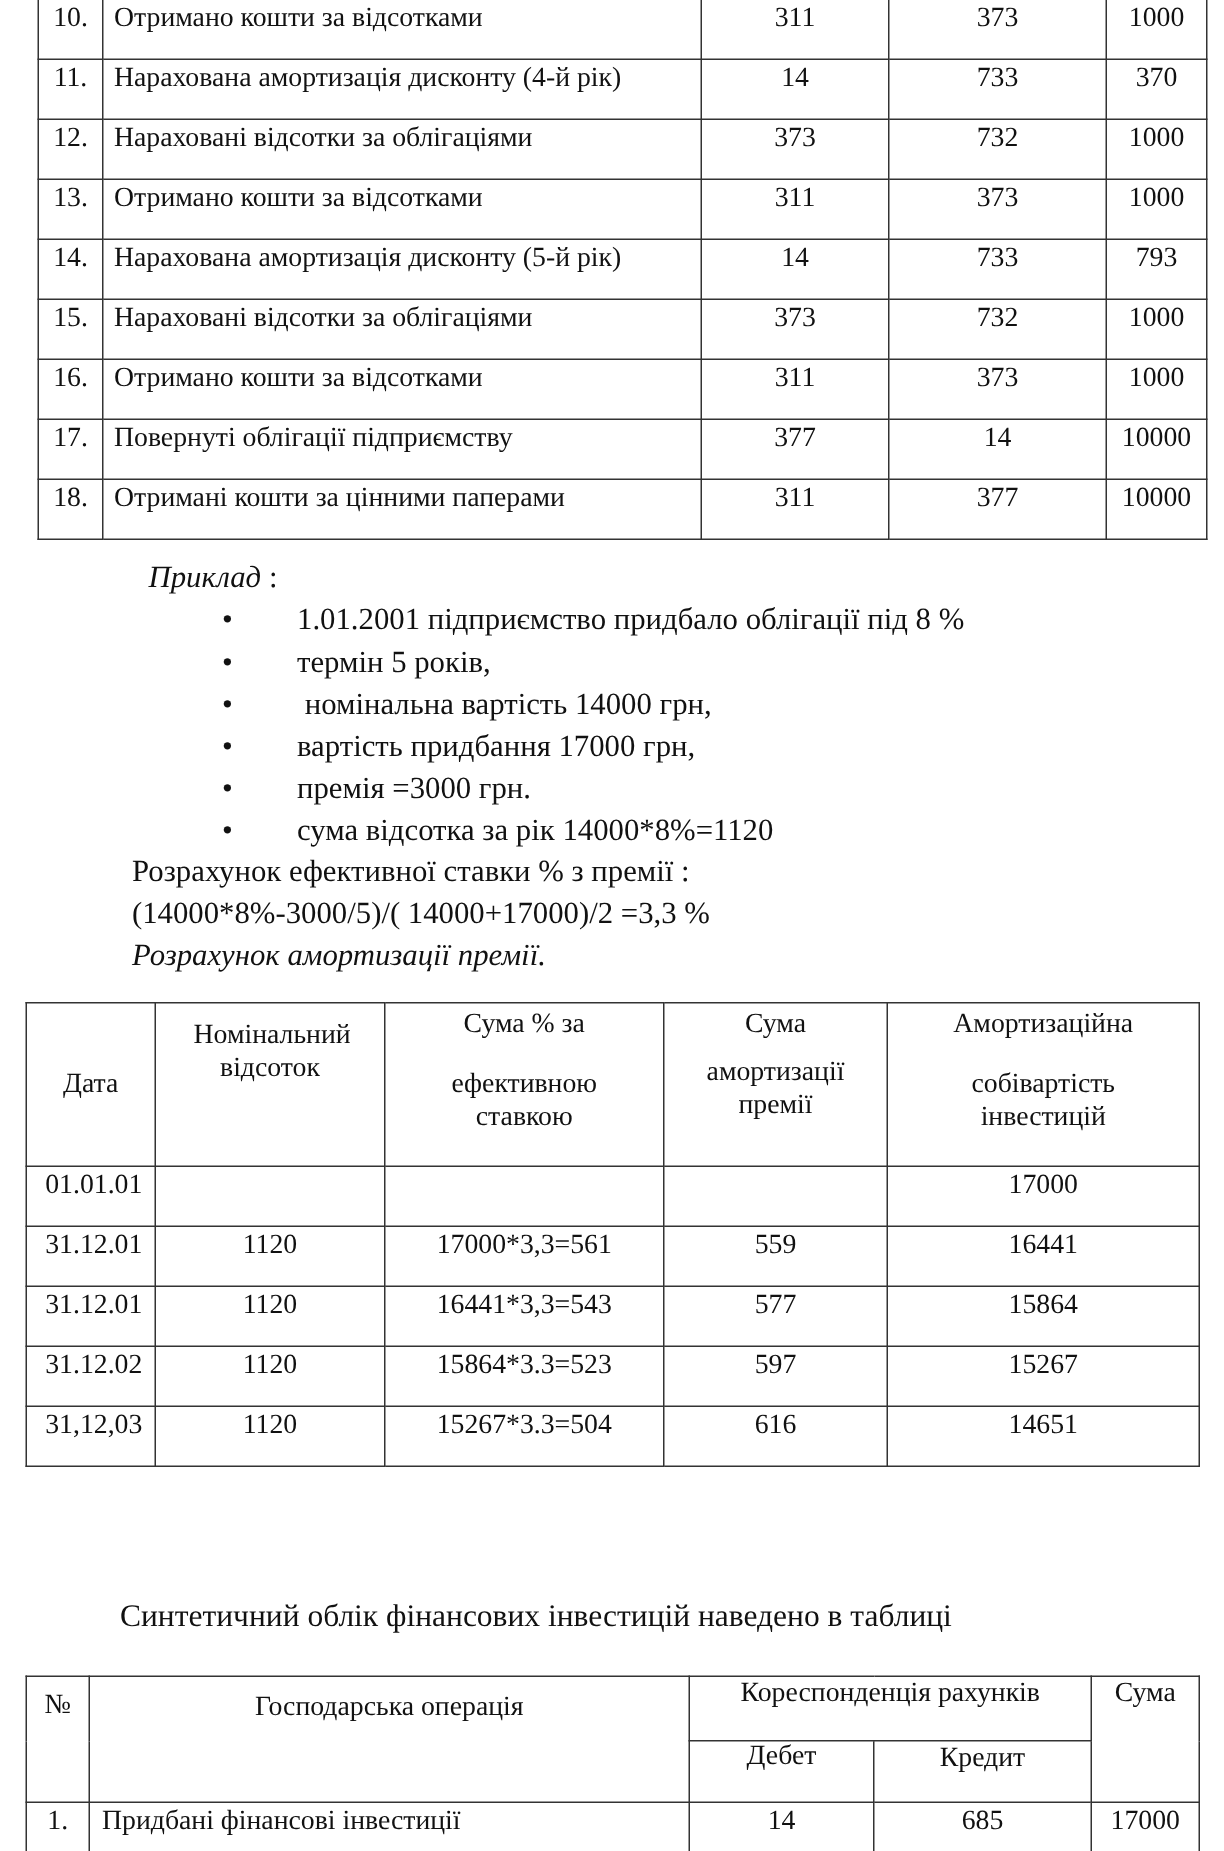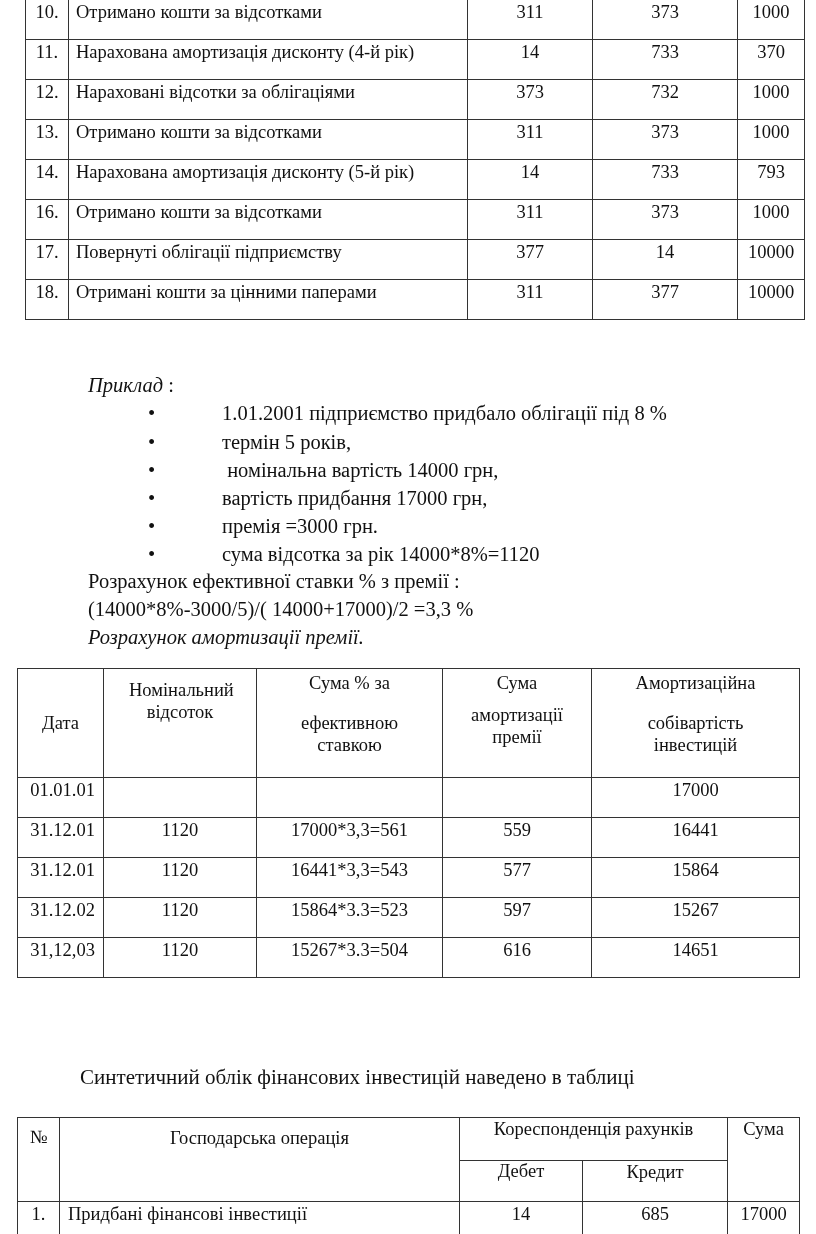--- a/index.html
+++ b/index.html
@@ -15,21 +15,21 @@
   #t1 td { height: 37px; vertical-align: top; padding-top: 2px; }
   #t1 td.num { text-align: center; }
   #t1 td.op { padding-left: 7px; }
   #t1 td.val { text-align: center; }
 
   
   .text { position: absolute; left: 88px; font-size: 20.5px; line-height: 29px; }
   .it { font-style: italic; }
   .bl { position: absolute; left: 148px; font-size: 20.5px; line-height: 29px; }
   .bl .dot { position: absolute; left: 0; top: 0; }
-  .bl .txt { position: absolute; left: 50px; white-space: nowrap; margin-left: 24px; }
+  .bl .txt { position: absolute; left: 50px; white-space: nowrap; }
 
   
   #t2 { left: 17px; top: 668px; width: 782px; font-size: 18.5px; }
   #t2 th { text-align: center; height: 98px; vertical-align: top; line-height: 22px; }
   #t2 td { height: 37px; vertical-align: top; padding-top: 2px; text-align: center; }
   #t2 td.date { text-align: center; padding-left: 4px; }
 
   .heading { position: absolute; left: 80px; top: 1065px; font-size: 21px; }
 
   
@@ -78,20 +78,27 @@
       <td class="val">1000</td>
     </tr>
     <tr>
       <td class="num">14.</td>
       <td class="op">Нарахована амортизація дисконту (5-й рік)</td>
       <td class="val">14</td>
       <td class="val">733</td>
       <td class="val">793</td>
     </tr>
     <tr>
+      <td class="num">15.</td>
+      <td class="op">Нараховані відсотки за облігаціями</td>
+      <td class="val">373</td>
+      <td class="val">732</td>
+      <td class="val">1000</td>
+    </tr>
+    <tr>
       <td class="num">16.</td>
       <td class="op">Отримано кошти за відсотками</td>
       <td class="val">311</td>
       <td class="val">373</td>
       <td class="val">1000</td>
     </tr>
     <tr>
       <td class="num">17.</td>
       <td class="op">Повернуті облігації підприємству</td>
       <td class="val">377</td>
@@ -101,21 +108,21 @@
     <tr>
       <td class="num">18.</td>
       <td class="op">Отримані кошти за цінними паперами</td>
       <td class="val">311</td>
       <td class="val">377</td>
       <td class="val">10000</td>
     </tr>
   </tbody>
 </table>
 
-<div class="text" style="top:371px;"><span class="it">Приклад</span><span> :</span></div>
+<div class="text" style="top:371px;margin-left:11px;"><span class="it">Приклад</span><span> :</span></div>
 
 <div class="bl" style="top:399px;">
   <span class="dot">•</span>
   <span class="txt">1.01.2001 підприємство придбало облігації під 8 %</span>
 </div>
 <div class="bl" style="top:428px;">
   <span class="dot">•</span>
   <span class="txt">термін 5 років,</span>
 </div>
 <div class="bl" style="top:456px;">

